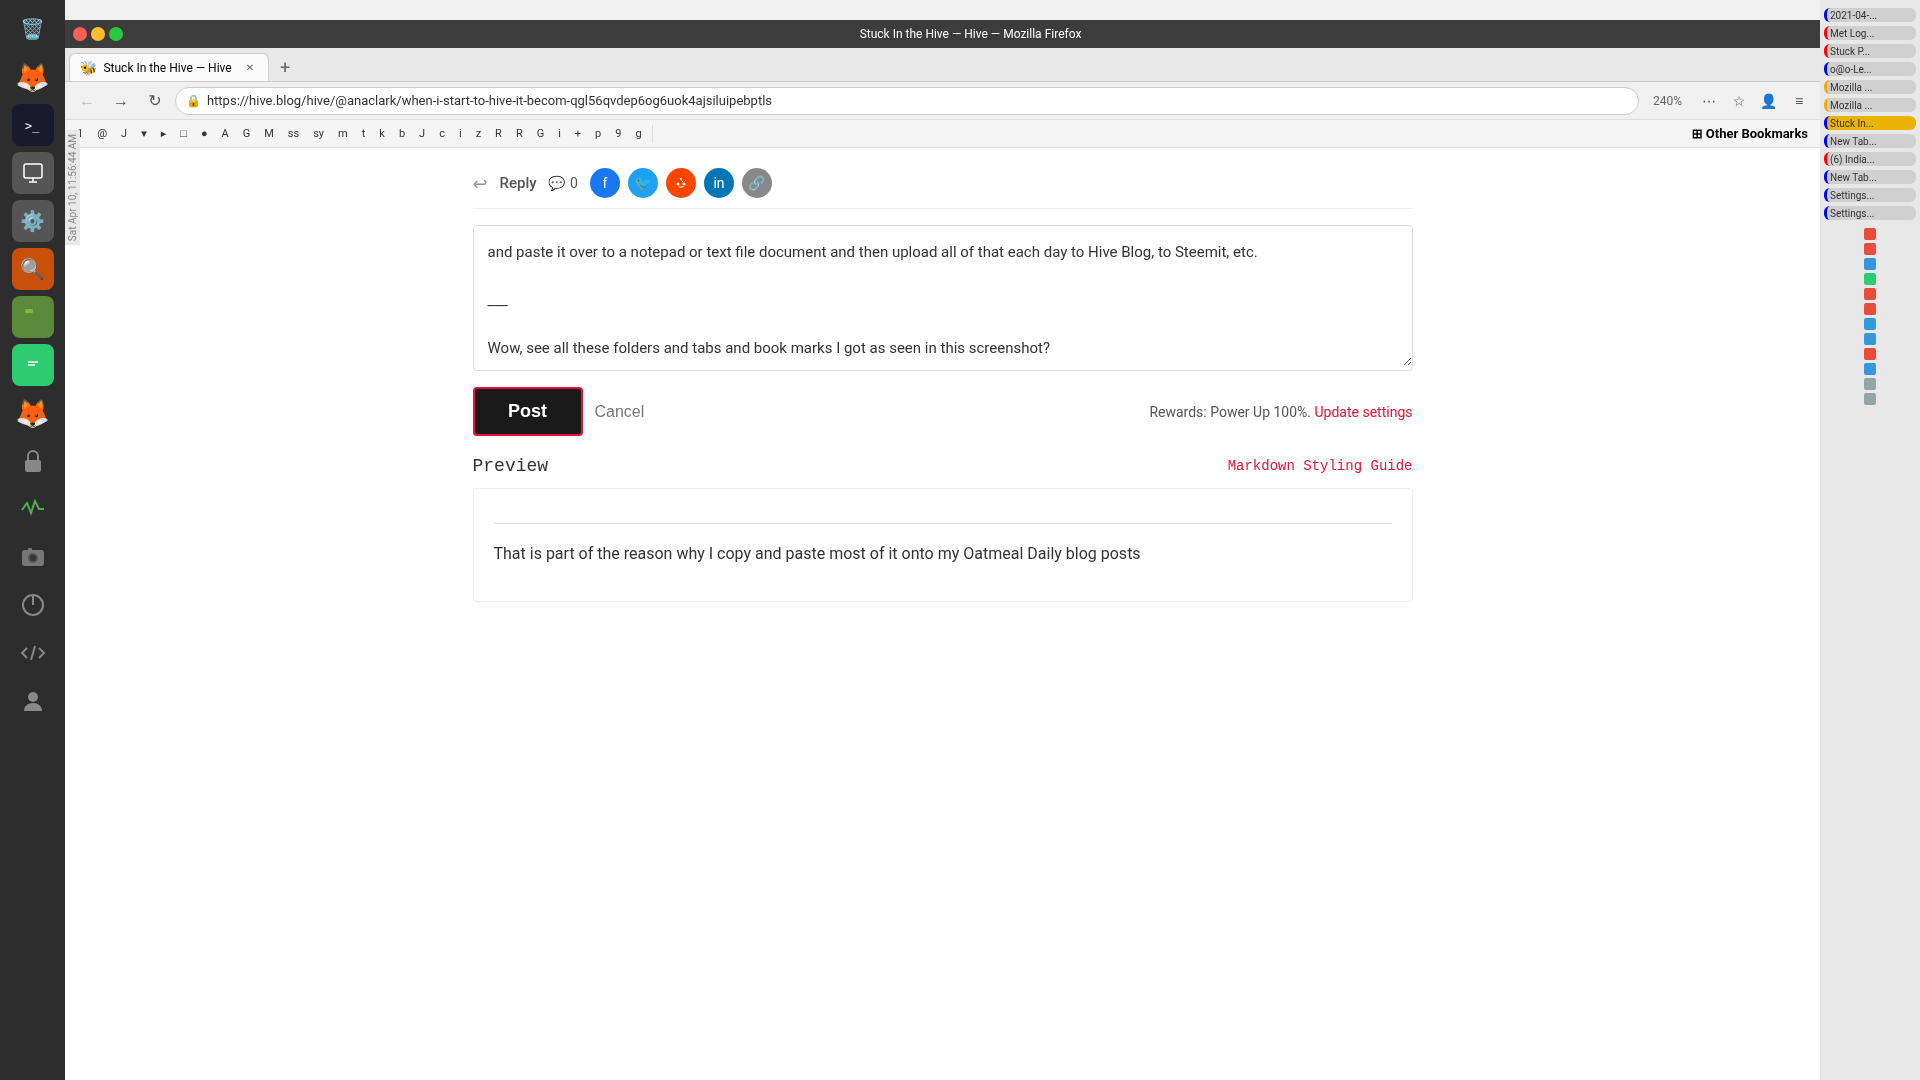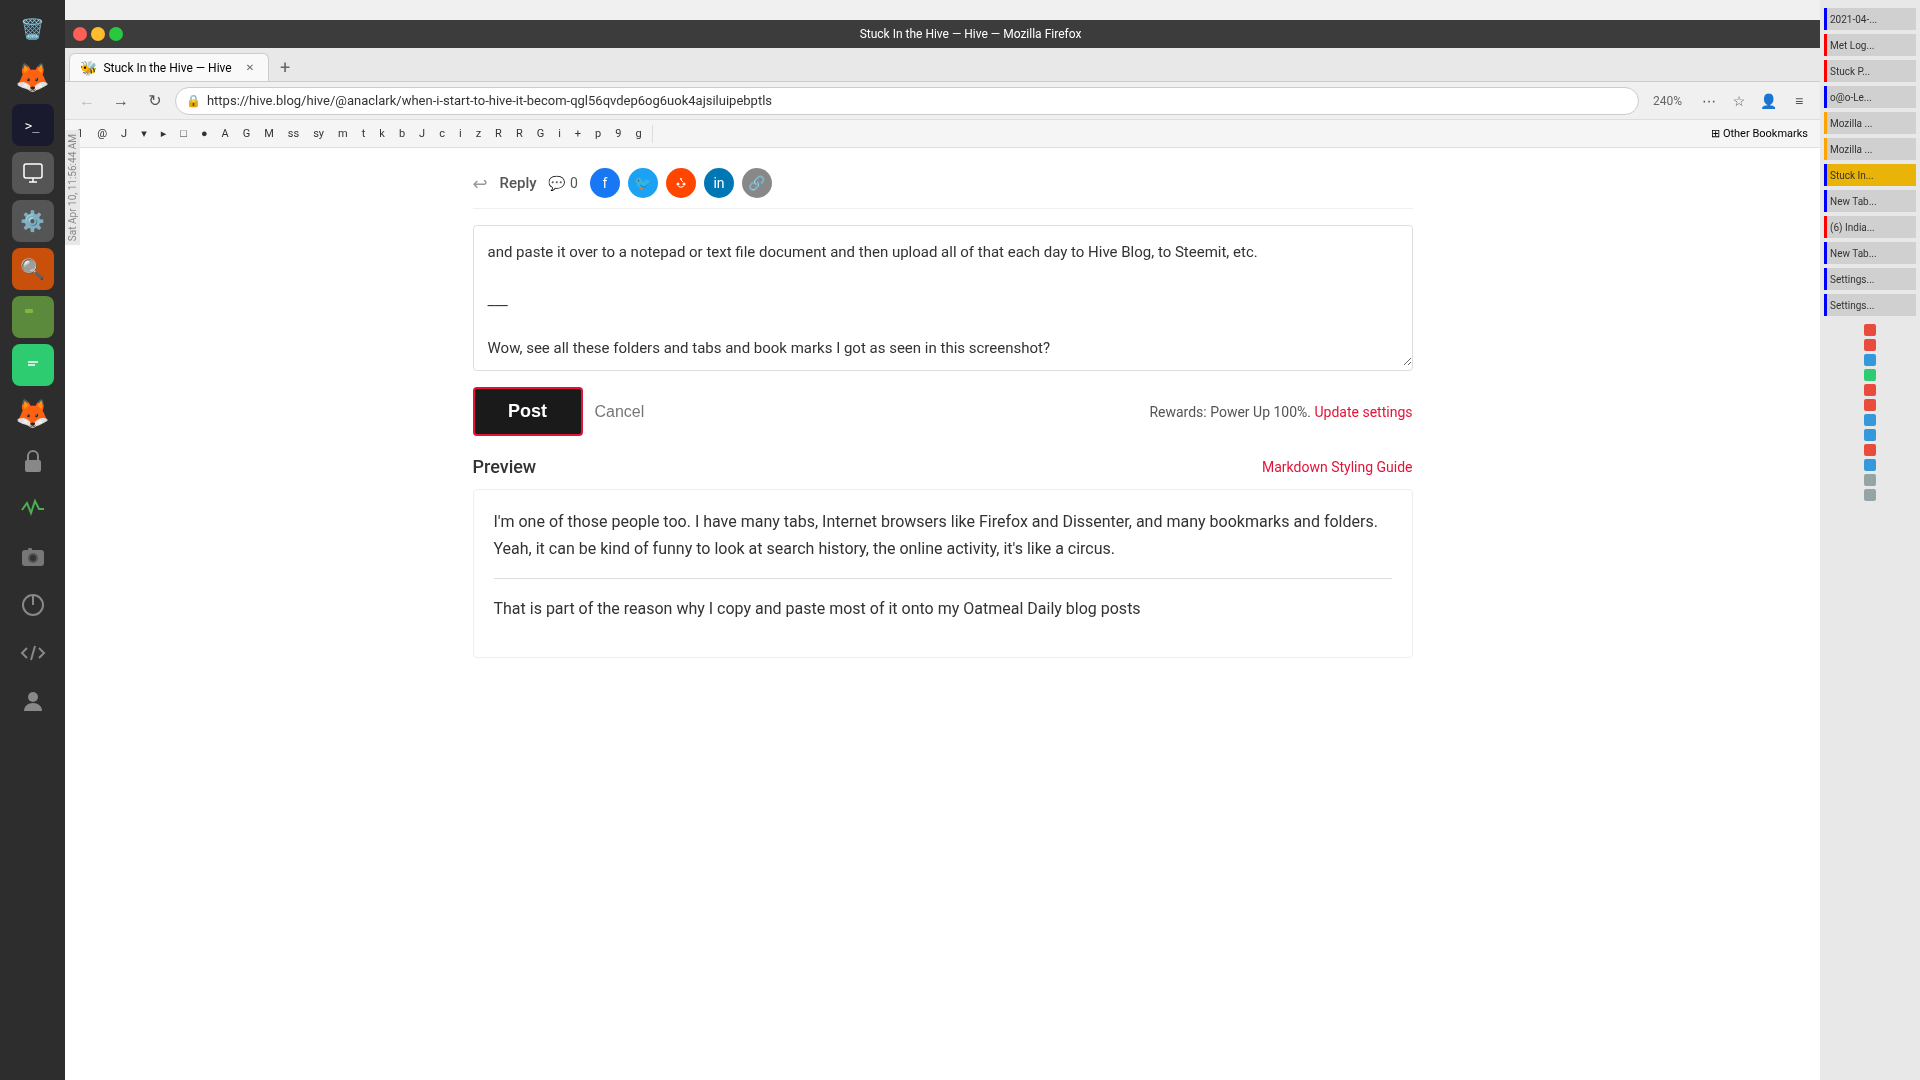--- a/index.html
+++ b/index.html
@@ -51,23 +51,23 @@
       align-items: center;
       padding: 8px 4px;
       gap: 4px;
       font-size: 10px;
       color: #333;
       overflow: hidden;
       flex-shrink: 0;
     }
     .right-item {
       width: 92px;
-      height: 22px;
+      height: 14px;
       background: #d0d0d0;
-      border-radius: 0;
+      border-radius: 6px;
       font-size: 10px;
       display: flex;
       align-items: center;
       padding: 0 3px;
       overflow: hidden;
       white-space: nowrap;
       cursor: pointer;
       text-overflow: ellipsis;
     }
     .right-item.active { background: #eab308; }
@@ -256,23 +256,24 @@
       height: 18px;
       background: #ddd;
       margin: 0 2px;
       flex-shrink: 0;
     }
     .bm-more {
       margin-left: auto;
       display: flex;
       align-items: center;
       padding: 0 6px;
-      font-size: 11px;
+      font-size: 13px;
       cursor: pointer;
       white-space: nowrap;
+      font-weight: bold;
     }
 
     
     .page-content {
       flex: 1;
       overflow-y: auto;
       background: white;
       padding: 0;
     }
 
@@ -404,20 +405,21 @@
 
     
     .preview-section {
       margin-top: 20px;
     }
     .preview-header {
       display: flex;
       justify-content: space-between;
       align-items: center;
       margin-bottom: 12px;
+      font-family: Liberation Mono, monospace;
     }
     .preview-title {
       font-size: 18px;
       font-weight: 500;
       color: #333;
     }
     .markdown-guide-link {
       color: #e31337;
       text-decoration: none;
       font-size: 14px;
@@ -642,21 +644,20 @@
           <a class="rewards-link">Update settings</a>
         </div>
       </div>
 
       <div class="preview-section">
         <div class="preview-header">
           <h3 class="preview-title">Preview</h3>
           <a class="markdown-guide-link">Markdown Styling Guide</a>
         </div>
         <div class="preview-content">
-          <p class="preview-paragraph">I'm one of those people too. I have many tabs, Internet browsers like Firefox and Dissenter, and many bookmarks and folders. Yeah, it can be kind of funny to look at search history, the online activity, it's like a circus.</p>
           <hr class="preview-divider">
           <p class="preview-paragraph">That is part of the reason why I copy and paste most of it onto my Oatmeal Daily blog posts</p>
         </div>
       </div>
 
     </div>
   </div>
 </div>
 
 <div class="right-taskbar">

